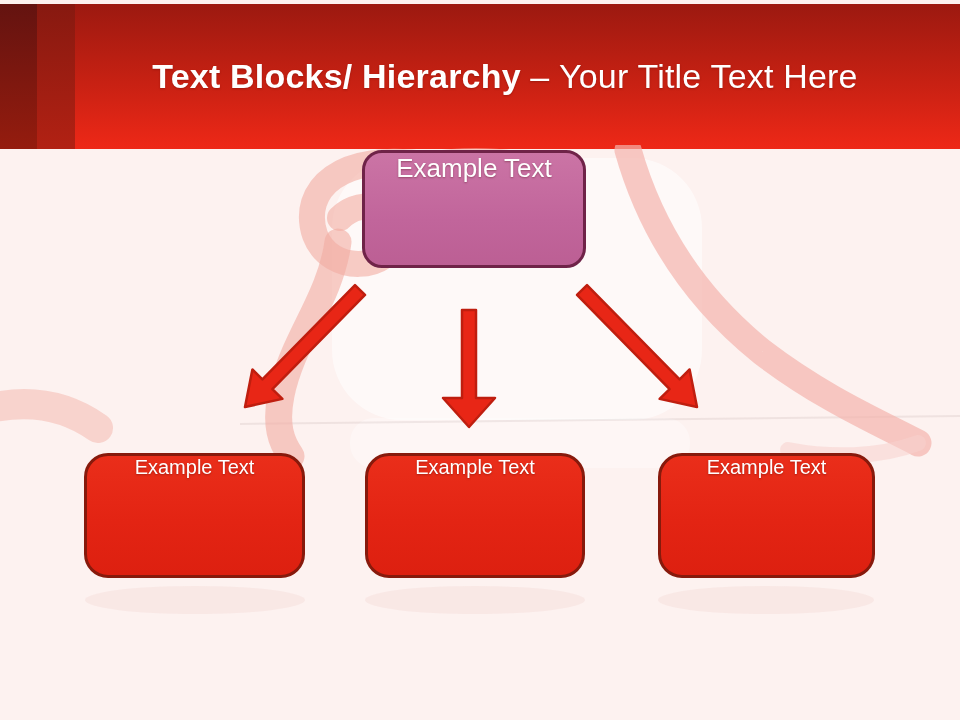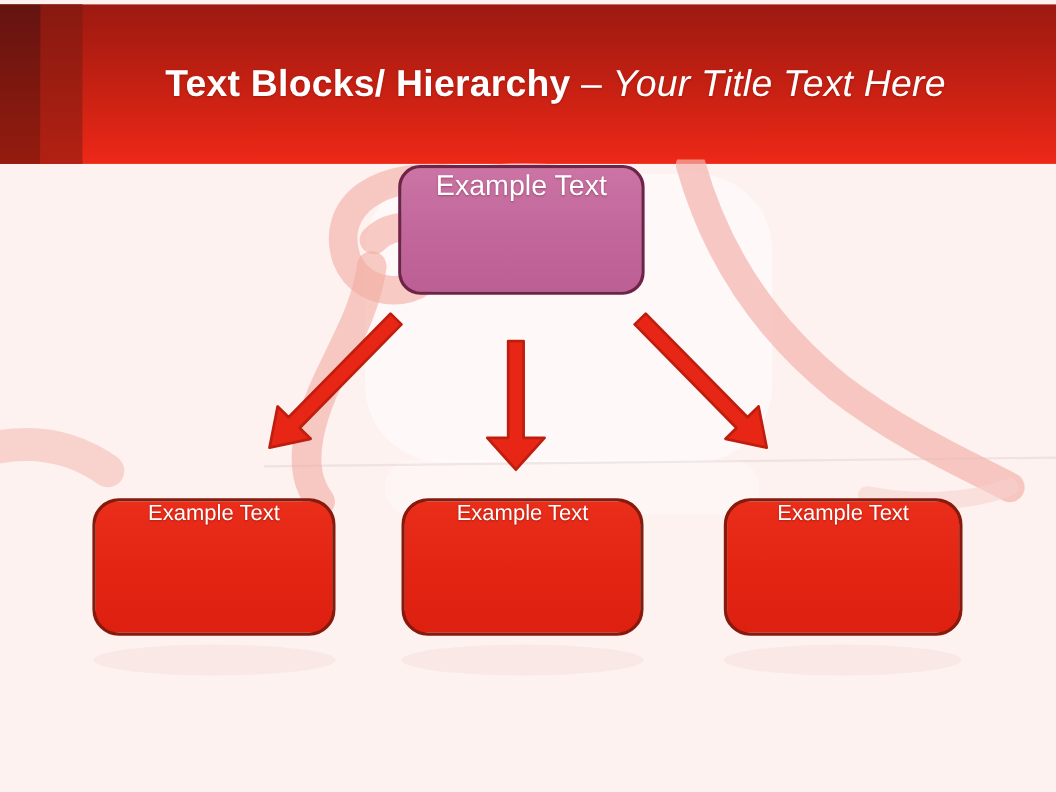--- a/index.html
+++ b/index.html
@@ -40,21 +40,21 @@
     align-items: center;
     justify-content: center;
     color: #ffffff;
     font-size: 34px;
     letter-spacing: 0.2px;
     white-space: nowrap;
     text-shadow: 0 1px 2px rgba(90,10,5,0.35);
   }
   .title-bold { font-weight: 700; }
   .title-sep  { font-weight: 400; margin: 0 0.28em; }
-  .title-rest { font-weight: 400; font-style: italic; }
+  .title-rest { font-weight: 400; }
 
   
   .watermark {
     position: absolute; left: 0; top: 145px;
     width: 960px; height: 575px;
     pointer-events: none;
   }
 
   
   .node {

